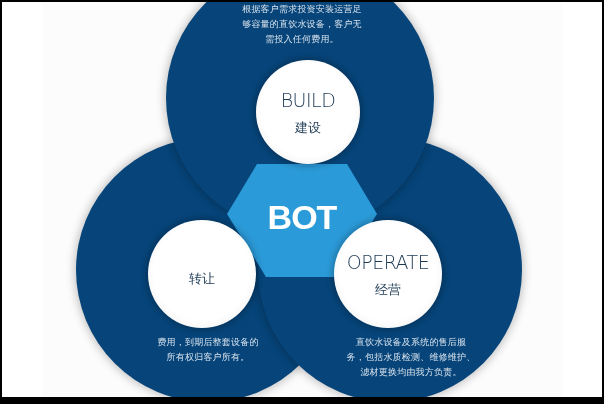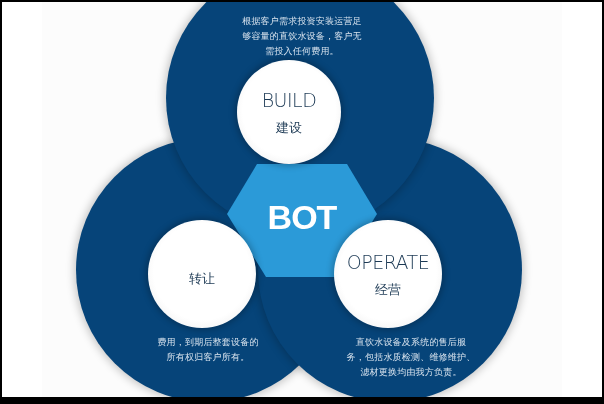--- a/index.html
+++ b/index.html
@@ -49,37 +49,37 @@
   <div class="big" style="left:74px; top:136px; width:264px; height:264px;"></div>
 
   <div class="big" style="left:256px; top:136px; width:264px; height:264px;"></div>
 
   <div class="big" style="left:164px; top:-38px; width:268px; height:268px;"></div>
 
   <svg class="tri" viewBox="0 0 600 395">
     <polygon points="255,162 345,162 375,212 336,275 264,275 225,212" fill="#2b9ad8"></polygon>
   </svg>
 
-  <div class="inner" style="left:235px; top:58px; width:104px; height:104px;">
+  <div class="inner" style="left:254px; top:58px; width:104px; height:104px;">
     <div class="en">BUILD</div>
     <div class="zh">建设</div>
   </div>
 
   <div class="inner" style="left:146px; top:218px; width:108px; height:108px;">
     <div class="zh">转让</div>
   </div>
 
   <div class="inner" style="left:332px; top:218px; width:108px; height:108px;">
     <div class="en">OPERATE</div>
     <div class="zh">经营</div>
   </div>
 
   <div class="bot">BOT</div>
 
-  <div class="desc" style="left:210px; top:12px; width:180px;">
+  <div class="desc" style="left:210px; top:0px; width:180px;">
     <div>根据客户需求投资安装运营足</div>
     <div>够容量的直饮水设备，客户无</div>
     <div>需投入任何费用。</div>
   </div>
 
   <div class="desc" style="left:124px; top:333px; width:164px;">
     <div>费用，到期后整套设备的</div>
     <div>所有权归客户所有。</div>
   </div>
 

